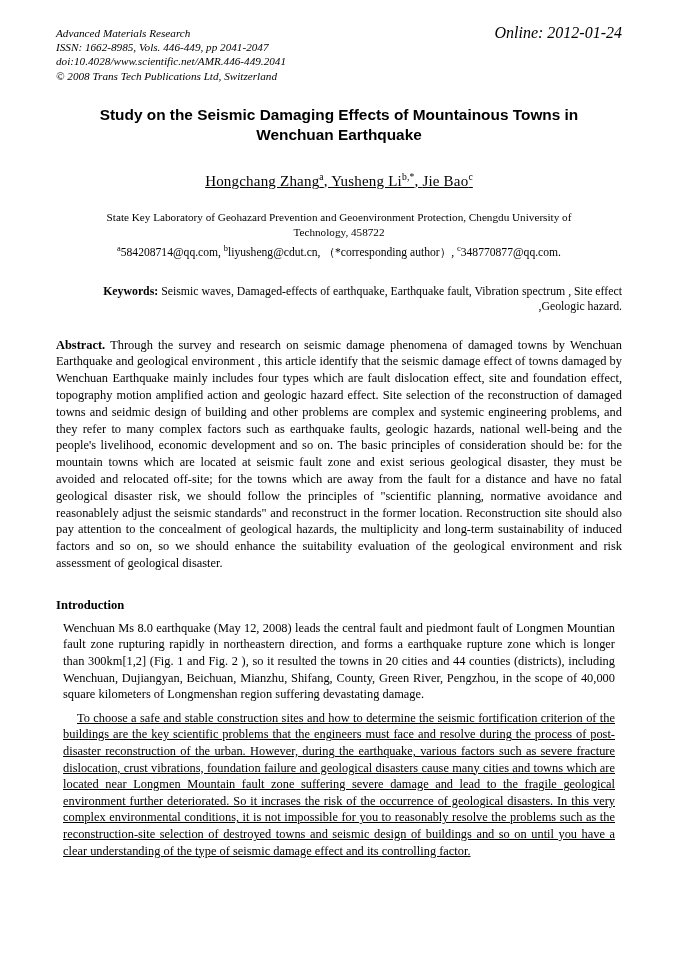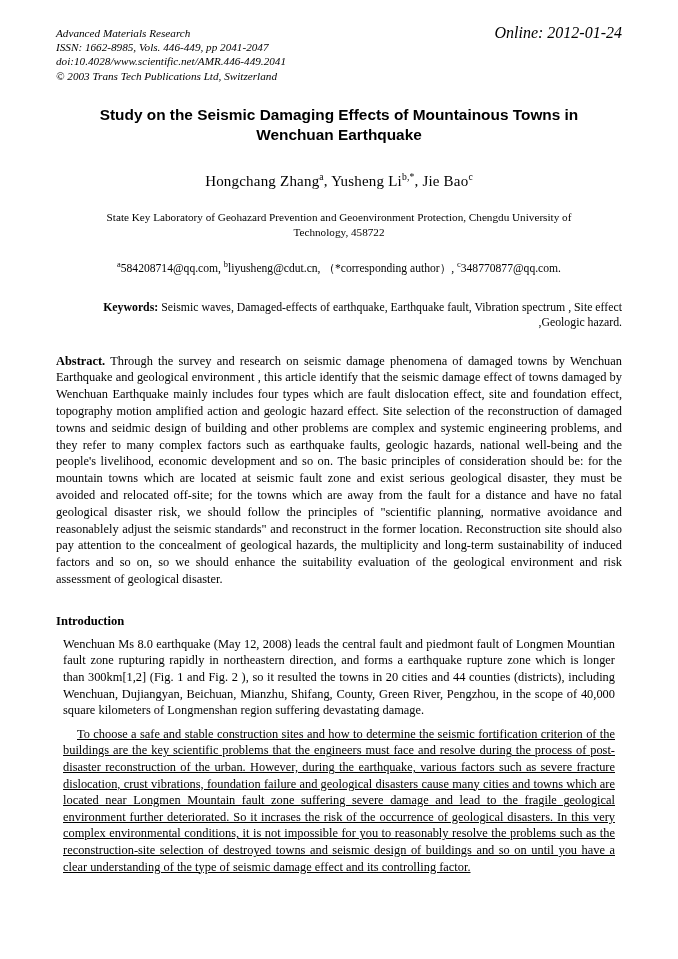--- a/index.html
+++ b/index.html
@@ -50,38 +50,39 @@
     text-align: center;
     margin-top: 22px;
     padding: 0 18px;
   }
   
   .authors {
     text-align: center;
     font-size: 15px;
     margin-top: 26px;
     letter-spacing: 0.2px;
+    text-decoration: underline;
   }
   .authors sup {
     font-size: 9.6px;
     vertical-align: super;
   }
   
   .affiliation {
     text-align: center;
     font-size: 11.2px;
     line-height: 15px;
     margin-top: 20px;
     padding: 0 24px;
   }
   
   .emails {
     text-align: center;
     font-size: 11.6px;
-    margin-top: 20px;
+    margin-top: 4px;
     padding: 0 10px;
   }
   .emails sup {
     font-size: 8.4px;
     vertical-align: super;
   }
   
   .keywords {
     font-size: 11.8px;
     line-height: 15.5px;
@@ -123,21 +124,21 @@
 </style>
 </head>
 <body>
 
 <div class="page">
 
   <div class="header">
     <span class="left">Advanced Materials Research</span>
     <span class="left">ISSN: 1662-8985, Vols. 446-449, pp 2041-2047</span>
     <span class="left">doi:10.4028/www.scientific.net/AMR.446-449.2041</span>
-    <span class="left copyright">© 2003 Trans Tech Publications Ltd, Switzerland</span>
+    <span class="left copyright">© 2008 Trans Tech Publications Ltd, Switzerland</span>
     <span class="right">Online: 2012-01-24</span>
   </div>
 
   <div class="title">Study on the Seismic Damaging Effects of Mountainous Towns in Wenchuan Earthquake</div>
 
   <div class="authors">
     <span>Hongchang Zhang</span><sup>a</sup><span>, </span><span>Yusheng Li</span><sup>b,*</sup><span>,  </span><span>Jie Bao</span><sup>c</sup>
   </div>
 
   <div class="affiliation">State Key Laboratory of Geohazard Prevention and Geoenvironment Protection, Chengdu University of Technology, 458722</div>

